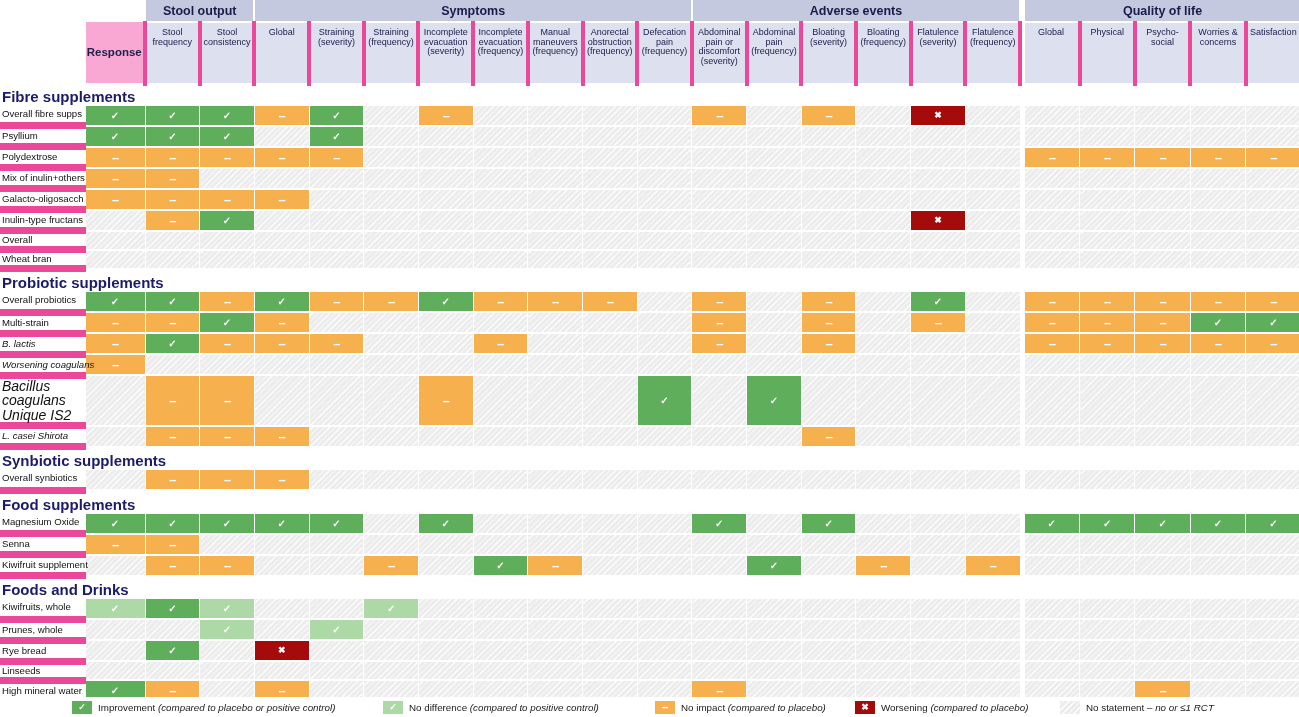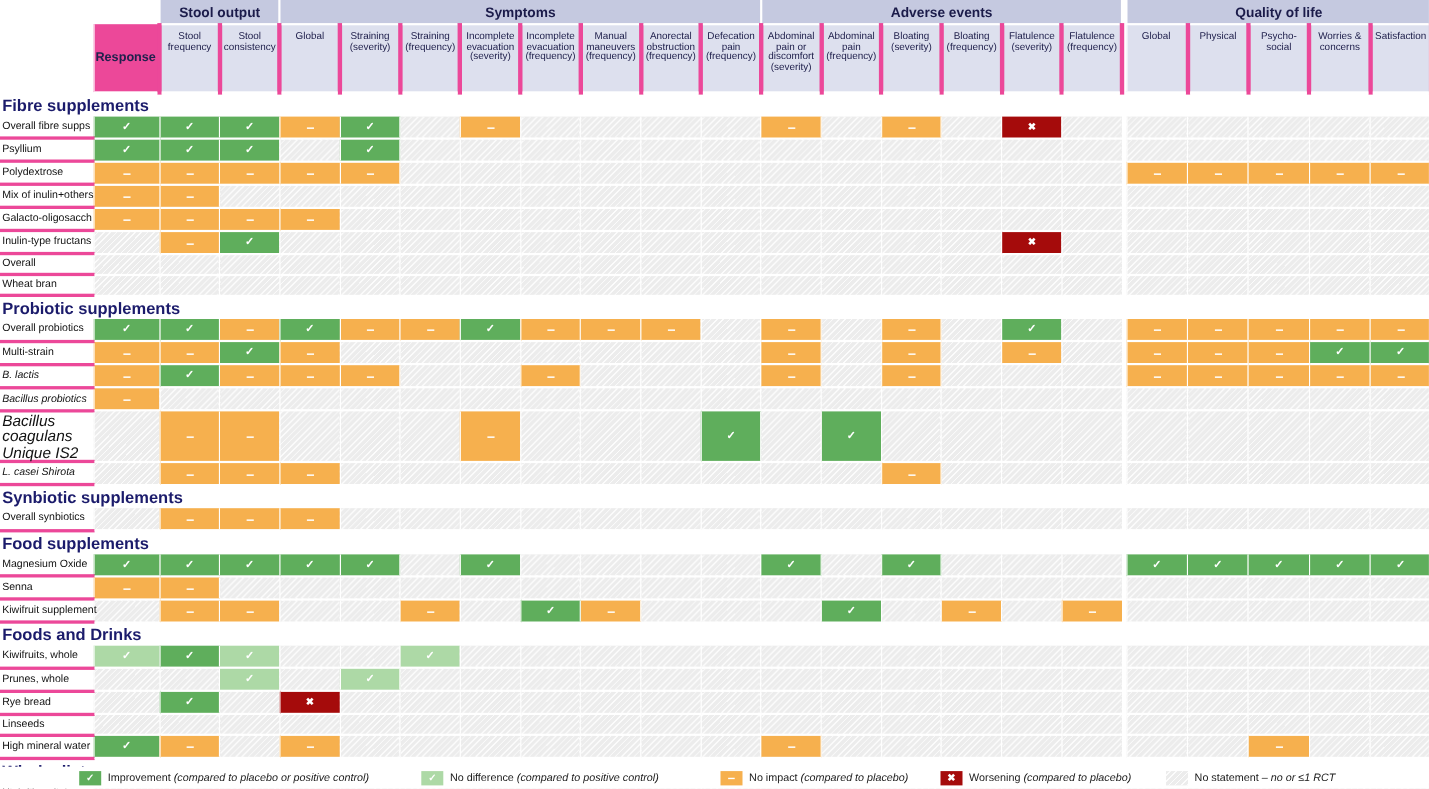--- a/index.html
+++ b/index.html
@@ -40,21 +40,21 @@
     line-height: 1.08;
     text-align: center;
     vertical-align: top;
     padding: 5px 1px 0 1px;
     height: 62px;
     border-left: 1px solid #ffffff;
     border-right: 4px solid #ec4899;
     border-bottom: 3px solid #ffffff;
   }
   th.sub.resp {
-    background: #ec4899;
+    background: #f9a8d4;
     font-size: 11.5px;
     font-weight: bold;
     vertical-align: middle;
     padding-top: 0;
     margin-left: 32px;
   }
   th.sub.rowhead { background: #ffffff; border: none; }
   th.gapcol { background: #ffffff; border: none; padding: 0; }
 
   
@@ -69,21 +69,21 @@
   }
   td.sectionfill { background: #ffffff; padding: 0; }
 
   
   td.rowlabel {
     font-size: 9.6px;
     color: #111111;
     background: #ffffff;
     padding: 0 2px 0 2px;
     line-height: 1.04;
-    border-bottom: 3px solid #ec4899;
+    border-bottom: 7px solid #ec4899;
     white-space: nowrap;
     vertical-align: middle;
   }
   td.rowlabel.two { font-size: 14px; white-space: normal; }
   td.rowlabel i { font-style: italic; }
   td.rowlabel.topline { border-top: 2px solid #3a3a3a; }
 
   
   td.cell {
     height: 19px;
@@ -985,21 +985,21 @@
             <span class="gl">–</span>
           </td>
           <td class="cell v-noimp">
             <span class="gl">–</span>
           </td>
           <td class="cell v-noimp">
             <span class="gl">–</span>
           </td>
         </tr>
         <tr>
-          <td class="rowlabel"><i>Bacillus probiotics</i></td>
+          <td class="rowlabel"><i>Worsening coagulans</i></td>
           <td class="cell v-noimp">
             <span class="gl">–</span>
           </td>
           <td class="cell v-none">
             <span class="gl"></span>
           </td>
           <td class="cell v-none">
             <span class="gl"></span>
           </td>
           <td class="cell v-none">

